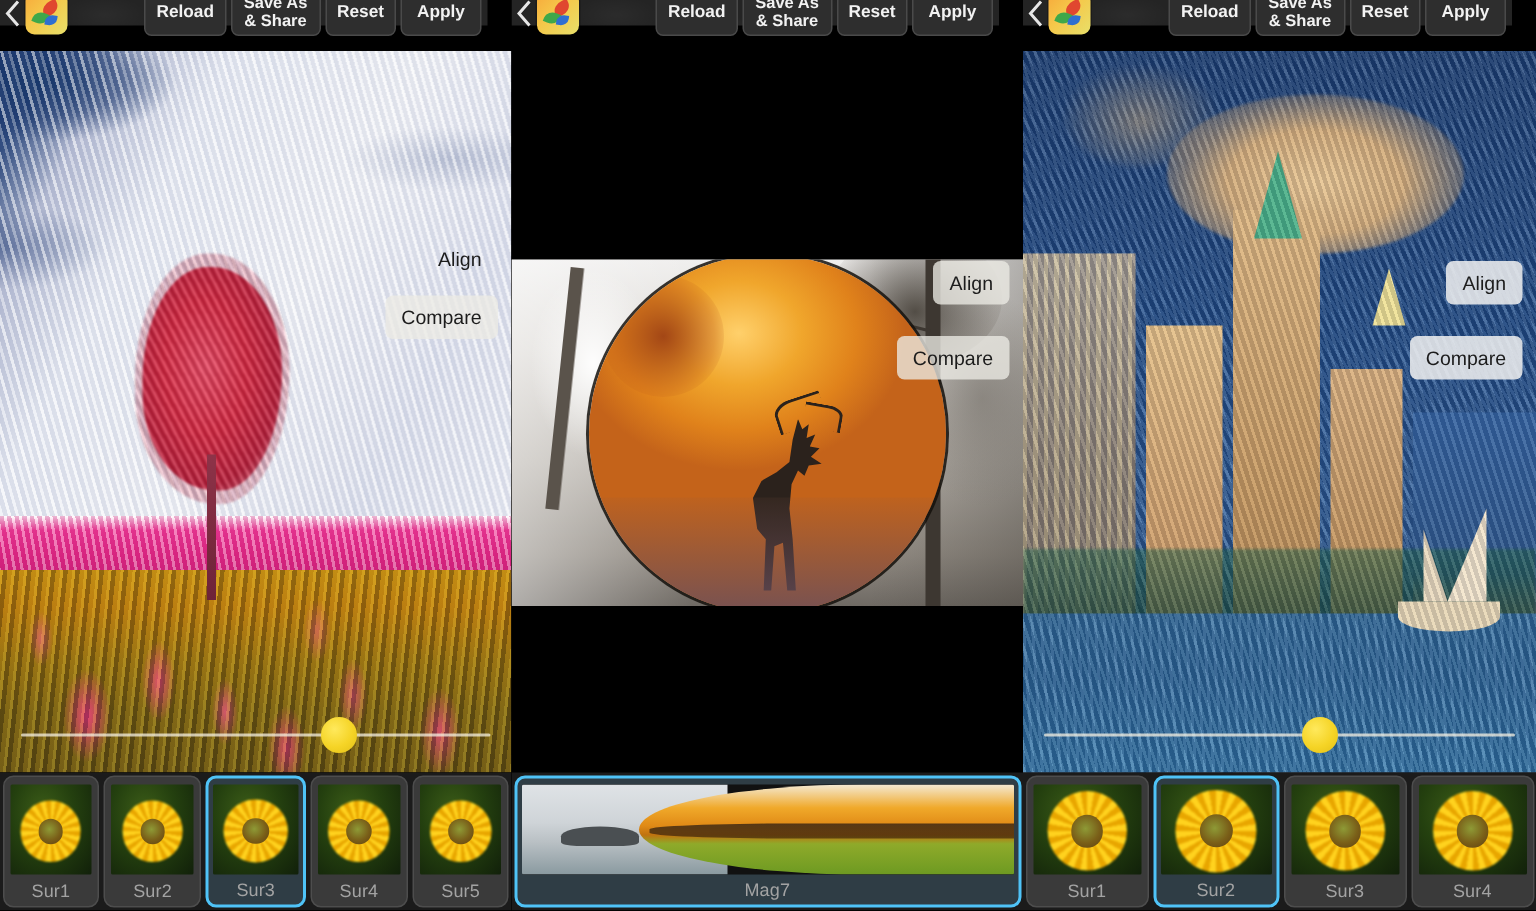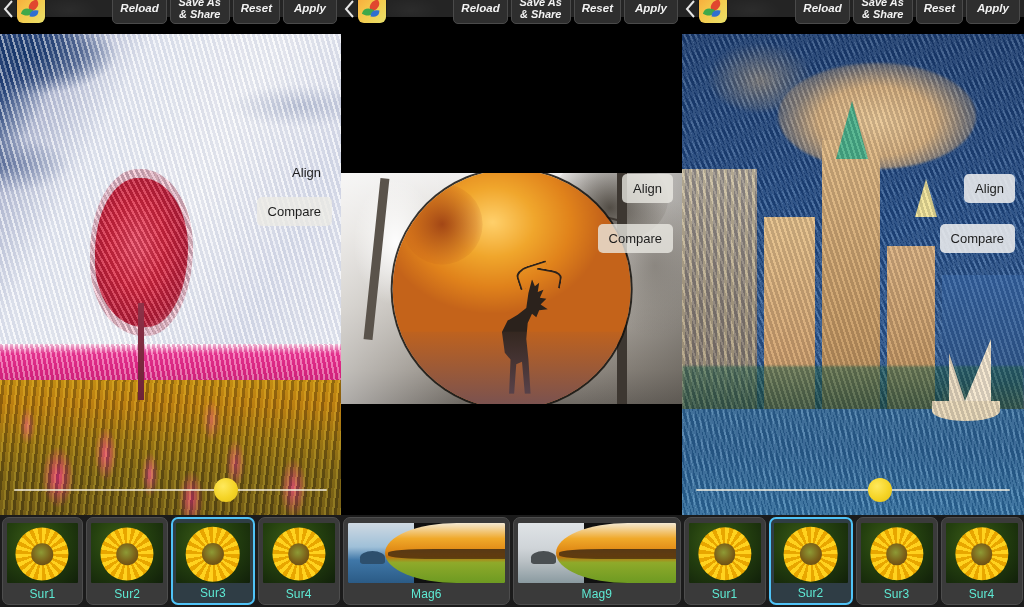--- a/index.html
+++ b/index.html
@@ -11,25 +11,24 @@
   }
   .screen { position: relative; width: 1024px; height: 607px; display: flex; }
 
   .panel { position: relative; height: 607px; overflow: hidden; background: #000; }
   .panel-1 { width: 341px; }
   .panel-2 { width: 341px; }
   .panel-3 { width: 342px; }
 
   
   .toolbar {
-    position: absolute; top: 0; left: 0; right: 0; height: 17px;
+    position: absolute; top: 0; left: 0; right: 16px; height: 17px;
     background: #242424;
     display: flex; align-items: center;
     z-index: 30;
-    font-style: italic;
   }
   .toolbar::after{
     content:""; position:absolute; inset:0;
     background:
       radial-gradient(ellipse 40px 18px at 70px 10px, rgba(255,255,255,.035), transparent 70%),
       radial-gradient(ellipse 55px 22px at 150px 26px, rgba(255,255,255,.03), transparent 70%),
       radial-gradient(ellipse 30px 14px at 200px 6px, rgba(255,255,255,.025), transparent 70%);
     pointer-events:none;
   }
   .back-chevron {
@@ -341,21 +340,21 @@
   }
   .thumb-img {
     margin: 5px 4px 0 4px; height: 60px;
     border-radius: 1px;
     position: relative; overflow: hidden;
     background: #111;
   }
   .thumb-cell.selected .thumb-img { margin: 4px 3px 0 3px; }
   .thumb-label {
     flex: 1; display: flex; align-items: center; justify-content: center;
-    color: #5eead4; font-size: 12px; letter-spacing: .1px;
+    color: #a3a3a3; font-size: 12px; letter-spacing: .1px;
   }
 
   
   .tn-sun { background: radial-gradient(ellipse at 40% 30%, #3c5c18 0%, #24400f 45%, #11200a 100%); }
   .tn-sun .petals{
     position:absolute; left:50%; top:52%; transform: translate(-50%,-50%);
     width: 74%; aspect-ratio:1/1; border-radius:50%;
     background:
       conic-gradient(from 0deg,
         #ffd21e 0deg 10deg, #e8a600 10deg 20deg, #ffd21e 20deg 30deg, #e8a600 30deg 40deg,
@@ -489,20 +488,27 @@
           </div>
         <div class="thumb-label">Sur3</div>
       </div>
       <div class="thumb-cell">
         <div class="thumb-img tn-sun">
             <span class="petals"></span>
             <span class="disc"></span>
           </div>
         <div class="thumb-label">Sur4</div>
       </div>
+      <div class="thumb-cell">
+        <div class="thumb-img tn-sun">
+            <span class="petals"></span>
+            <span class="disc"></span>
+          </div>
+        <div class="thumb-label">Sur5</div>
+      </div>
     </div>
   </div>
 
   <div class="panel panel-2">
 
     <div class="toolbar">
       <div class="back-chevron">
         <svg width="11" height="18" viewBox="0 0 11 18">
             <polyline points="9,1 2,9 9,17" fill="none" stroke="#e6e6e6" stroke-width="2"></polyline>
           </svg>
@@ -532,37 +538,28 @@
             <span class="antler-l"></span>
             <span class="antler-r"></span>
           </span>
         </div>
       </div>
       <div class="ov-btn chip p2-align">Align</div>
       <div class="ov-btn chip p2-compare">Compare</div>
     </div>
 
     <div class="strip">
-      <div class="thumb-cell">
-        <div class="thumb-img tn-mag">
-            <span class="left blue"></span>
-            <span class="right"></span>
-            <span class="band"></span>
-            <span class="rock b"></span>
-          </div>
-        <div class="thumb-label">Mag6</div>
-      </div>
-      <div class="thumb-cell">
+      <div class="thumb-cell selected">
         <div class="thumb-img tn-mag">
             <span class="left"></span>
             <span class="right"></span>
             <span class="band"></span>
             <span class="rock"></span>
           </div>
-        <div class="thumb-label">Mag9</div>
+        <div class="thumb-label">Mag7</div>
       </div>
     </div>
   </div>
 
   <div class="panel panel-3">
 
     <div class="toolbar">
       <div class="back-chevron">
         <svg width="11" height="18" viewBox="0 0 11 18">
             <polyline points="9,1 2,9 9,17" fill="none" stroke="#e6e6e6" stroke-width="2"></polyline>

